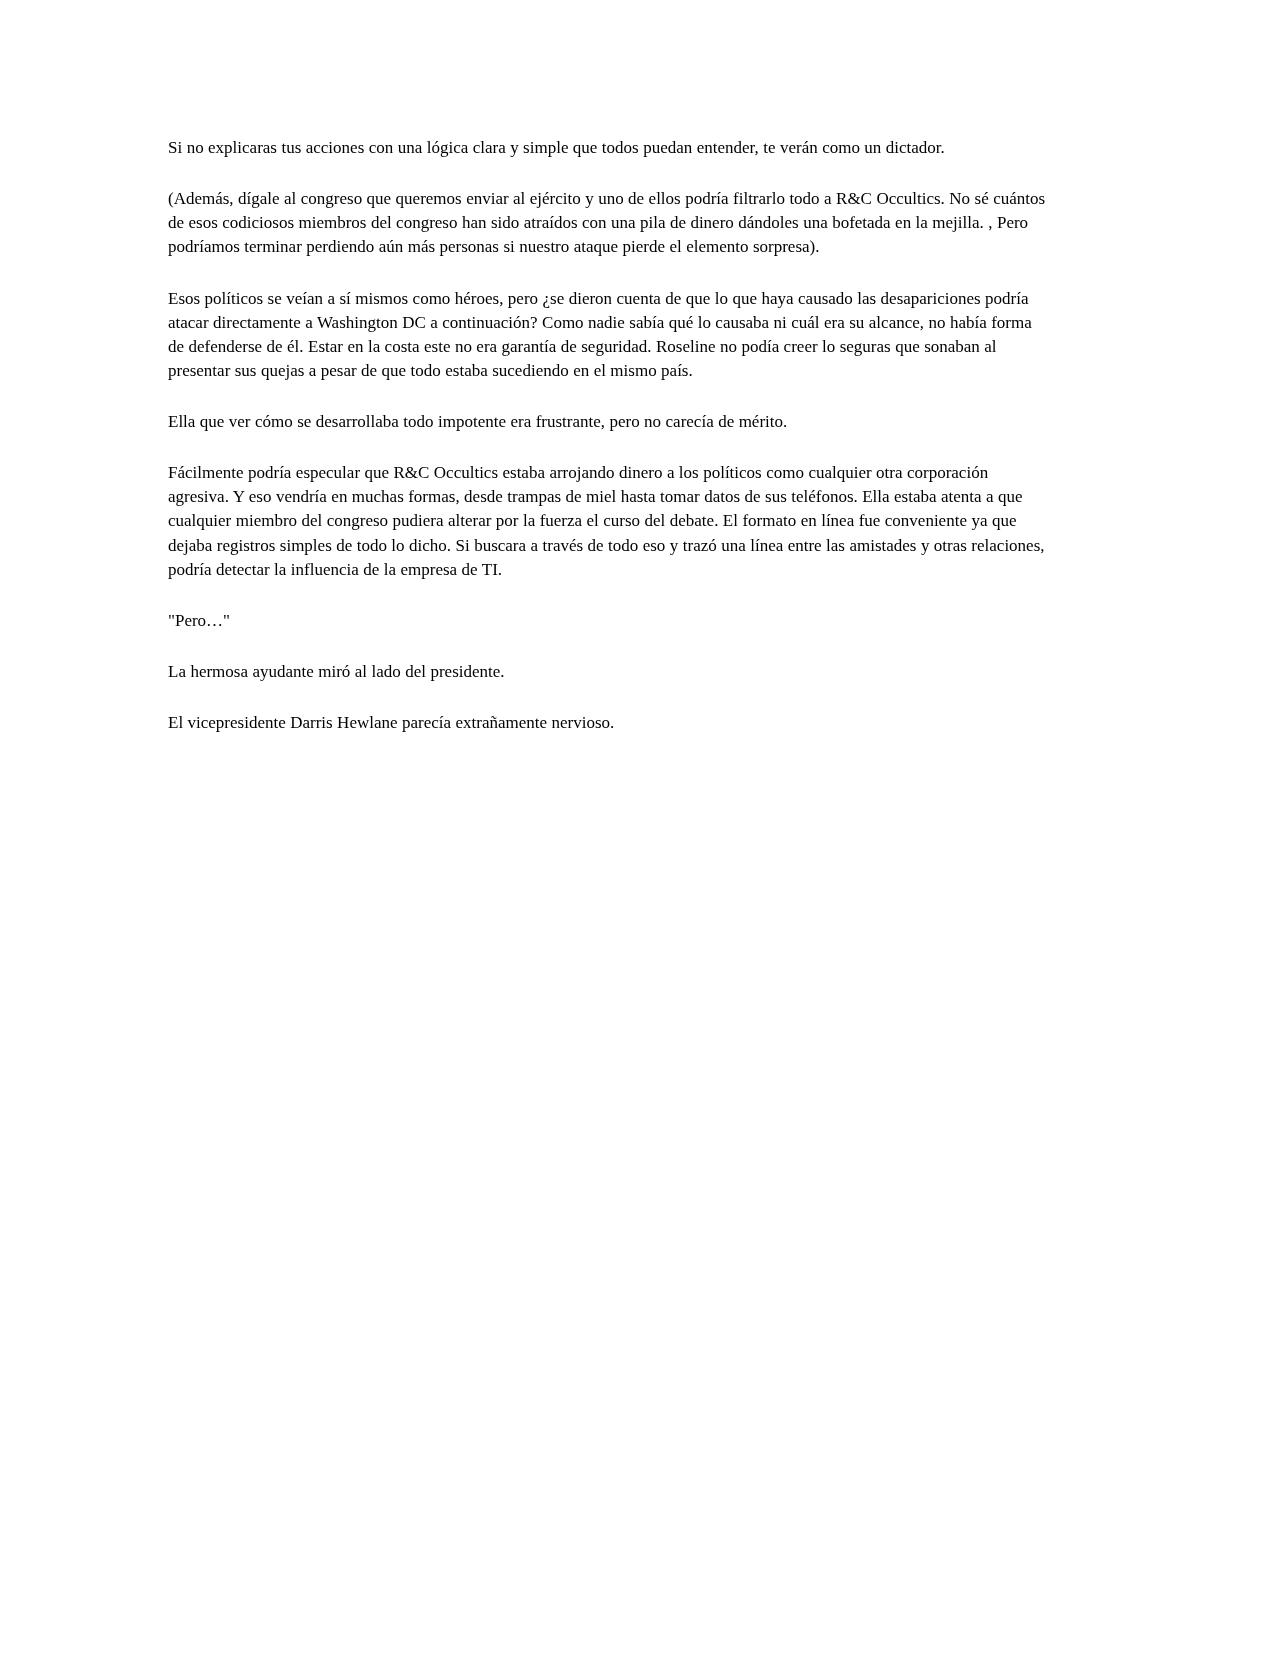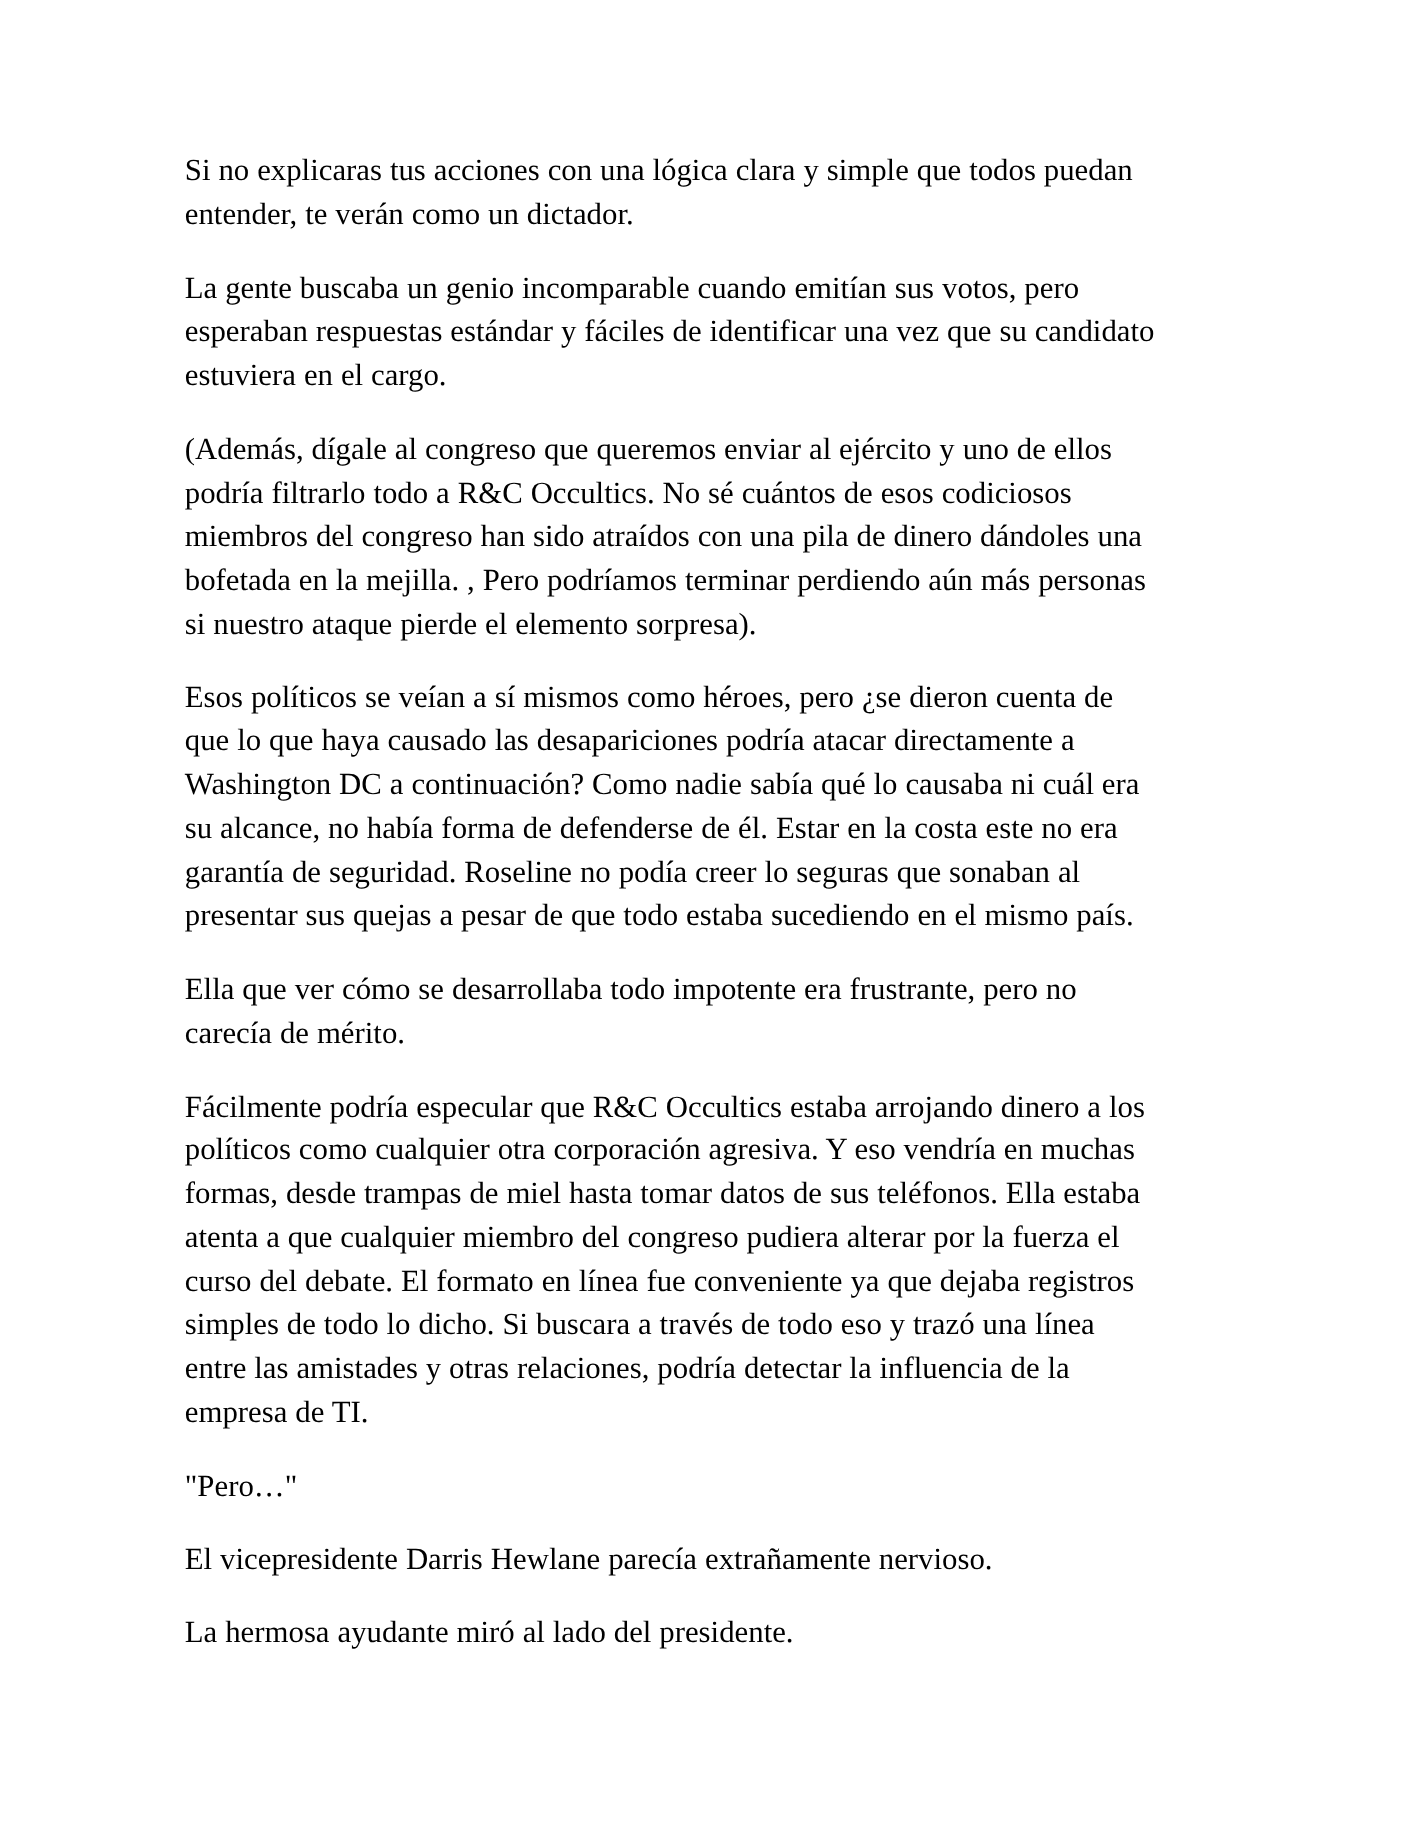--- a/index.html
+++ b/index.html
@@ -22,37 +22,36 @@
     padding: 136px 228px 60px 168px;
   }
   .doc-body {
     font-size: 21.5px;
     line-height: 1.42;
     text-align: left;
     color: #000000;
   }
   .para {
     margin: 0 0 27px 0;
-    font-size: 28px;
+    font-size: 17px;
     line-height: 1.42;
     white-space: normal;
     word-spacing: 0.2px;
   }
   .para:last-child {
     margin-bottom: 0;
   }
 </style>
 </head>
 <body>
 
 <div class="page">
   <div class="doc-body">
     <p class="para">Si no explicaras tus acciones con una lógica clara y simple que todos puedan entender, te verán como un dictador.</p>
-    <p class="para">La gente buscaba un genio incomparable cuando emitían sus votos, pero esperaban respuestas estándar y fáciles de identificar una vez que su candidato estuviera en el cargo.</p>
     <p class="para">(Además, dígale al congreso que queremos enviar al ejército y uno de ellos podría filtrarlo todo a R&amp;C Occultics. No sé cuántos de esos codiciosos miembros del congreso han sido atraídos con una pila de dinero dándoles una bofetada en la mejilla. , Pero podríamos terminar perdiendo aún más personas si nuestro ataque pierde el elemento sorpresa).</p>
     <p class="para">Esos políticos se veían a sí mismos como héroes, pero ¿se dieron cuenta de que lo que haya causado las desapariciones podría atacar directamente a Washington DC a continuación? Como nadie sabía qué lo causaba ni cuál era su alcance, no había forma de defenderse de él. Estar en la costa este no era garantía de seguridad. Roseline no podía creer lo seguras que sonaban al presentar sus quejas a pesar de que todo estaba sucediendo en el mismo país.</p>
     <p class="para">Ella que ver cómo se desarrollaba todo impotente era frustrante, pero no carecía de mérito.</p>
     <p class="para">Fácilmente podría especular que R&amp;C Occultics estaba arrojando dinero a los políticos como cualquier otra corporación agresiva. Y eso vendría en muchas formas, desde trampas de miel hasta tomar datos de sus teléfonos. Ella estaba atenta a que cualquier miembro del congreso pudiera alterar por la fuerza el curso del debate. El formato en línea fue conveniente ya que dejaba registros simples de todo lo dicho. Si buscara a través de todo eso y trazó una línea entre las amistades y otras relaciones, podría detectar la influencia de la empresa de TI.</p>
     <p class="para">"Pero…"</p>
+    <p class="para">La hermosa ayudante miró al lado del presidente.</p>
     <p class="para">El vicepresidente Darris Hewlane parecía extrañamente nervioso.</p>
-    <p class="para">La hermosa ayudante miró al lado del presidente.</p>
   </div>
 </div>
 
 </body></html>

